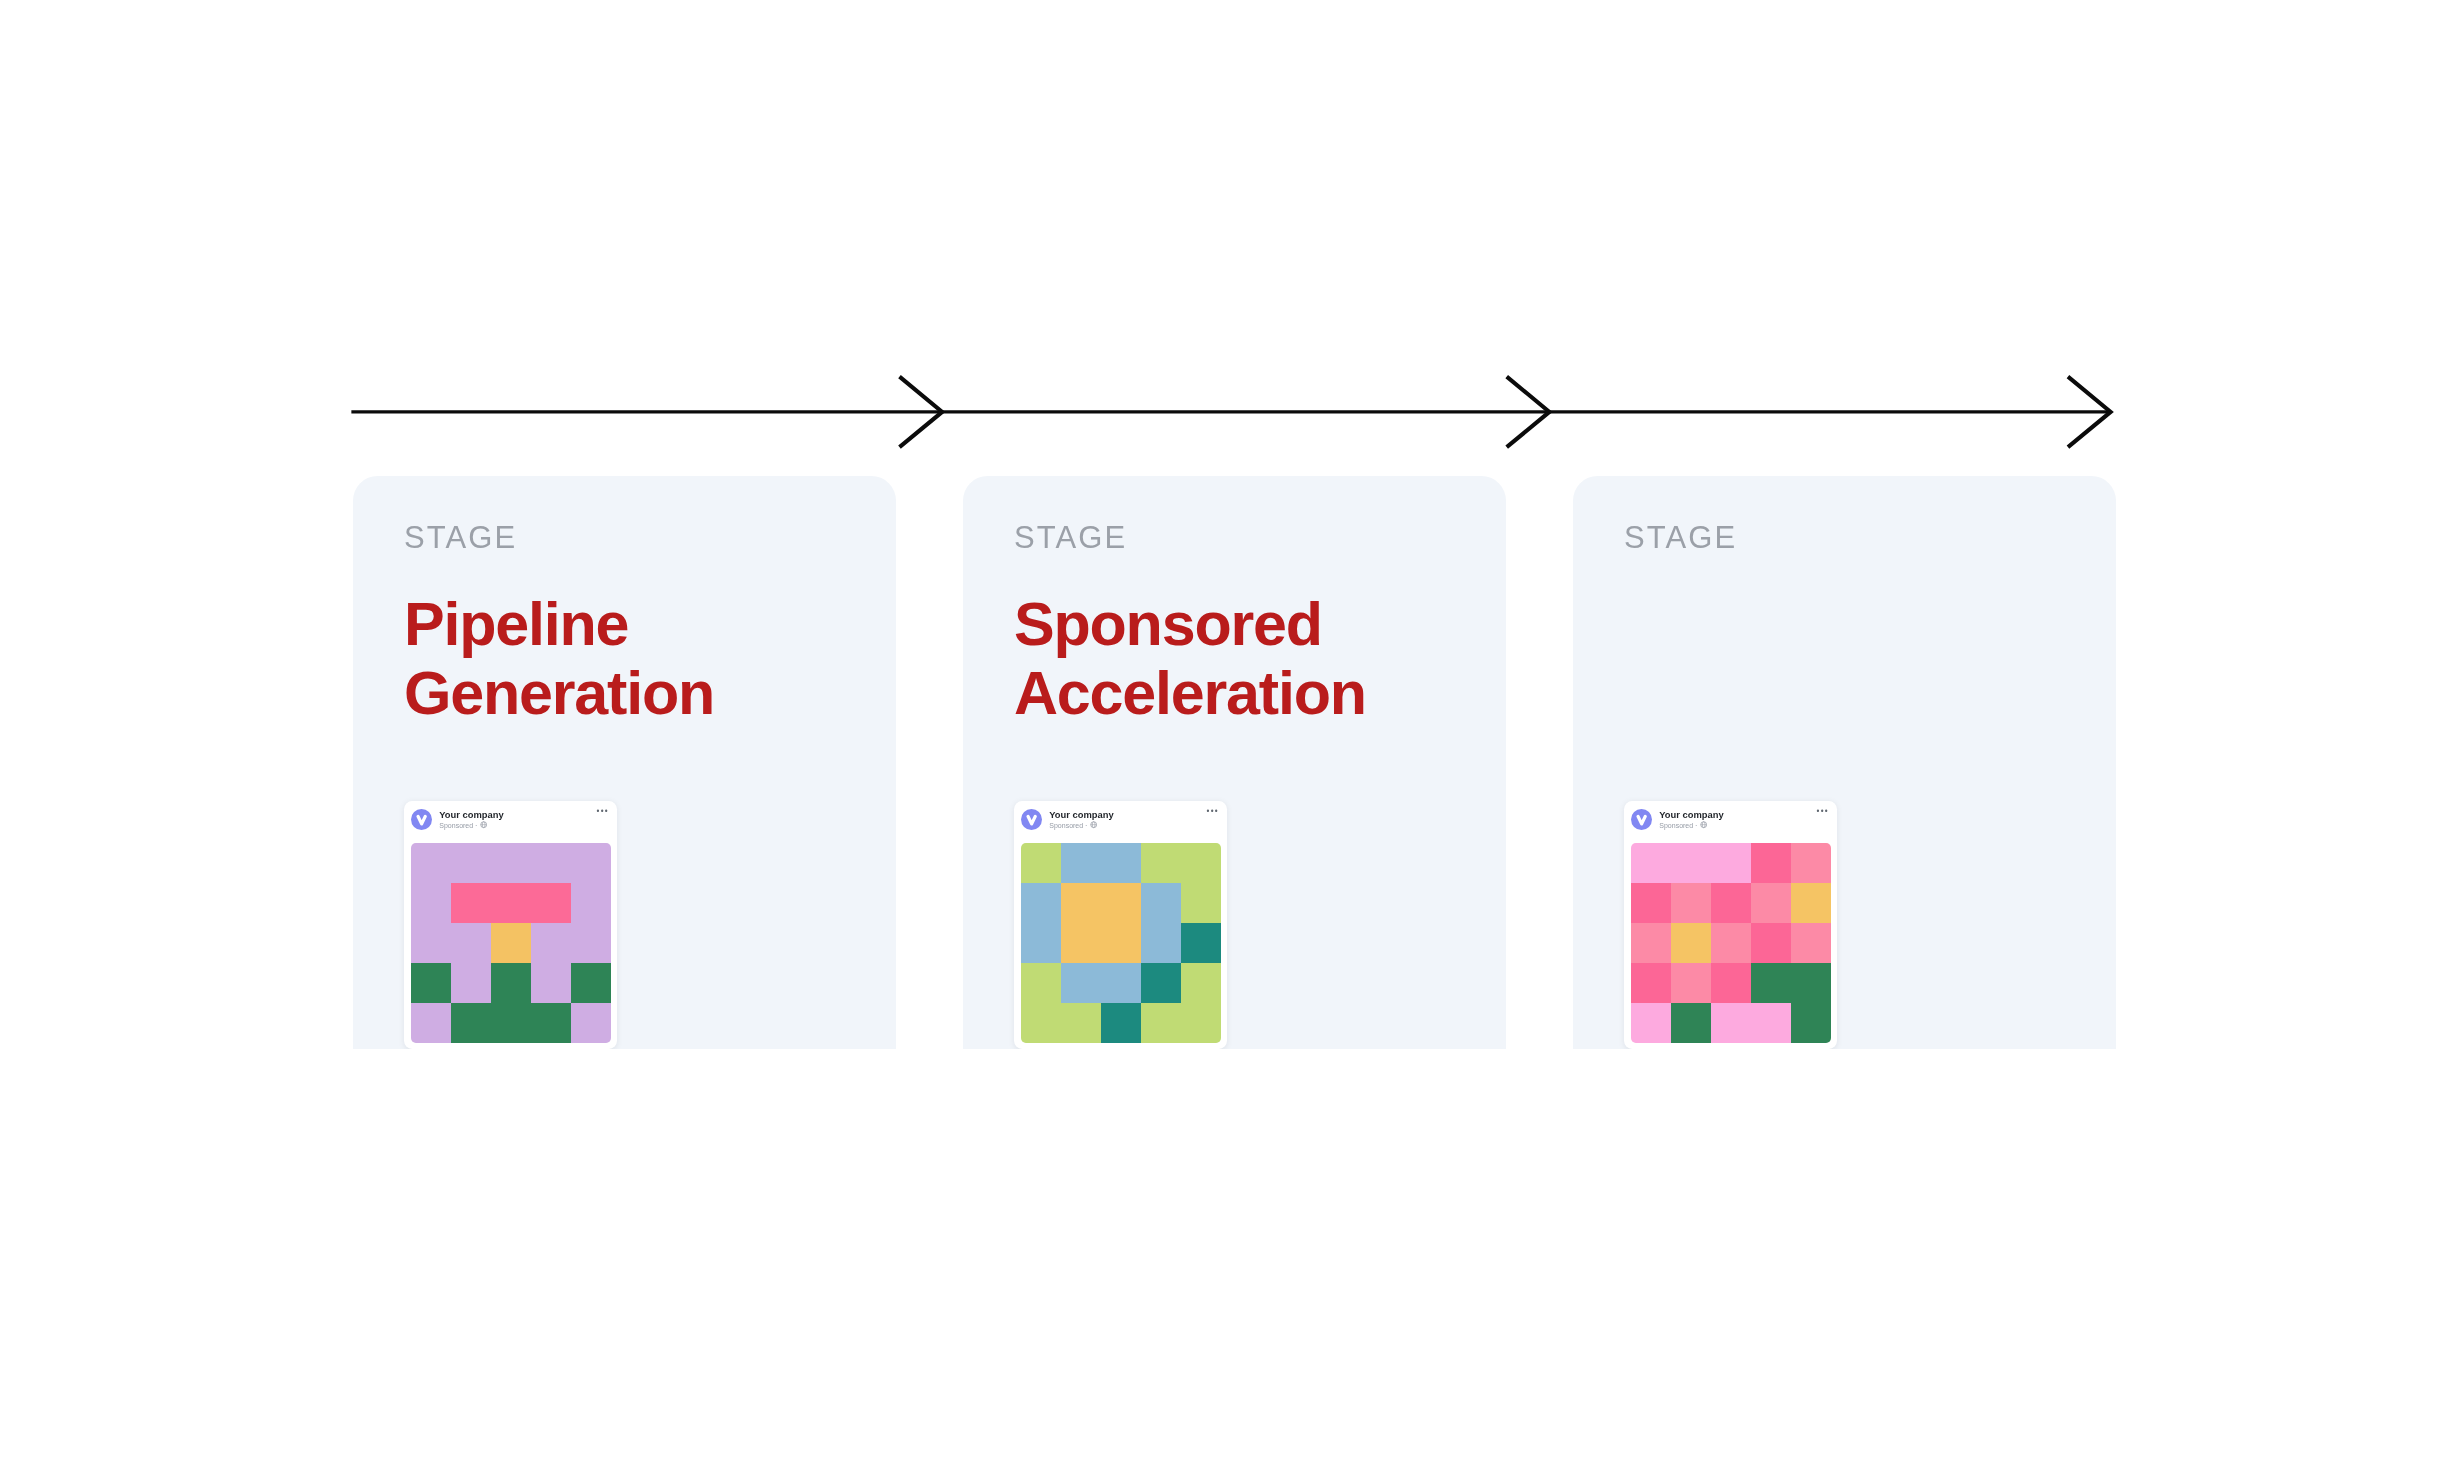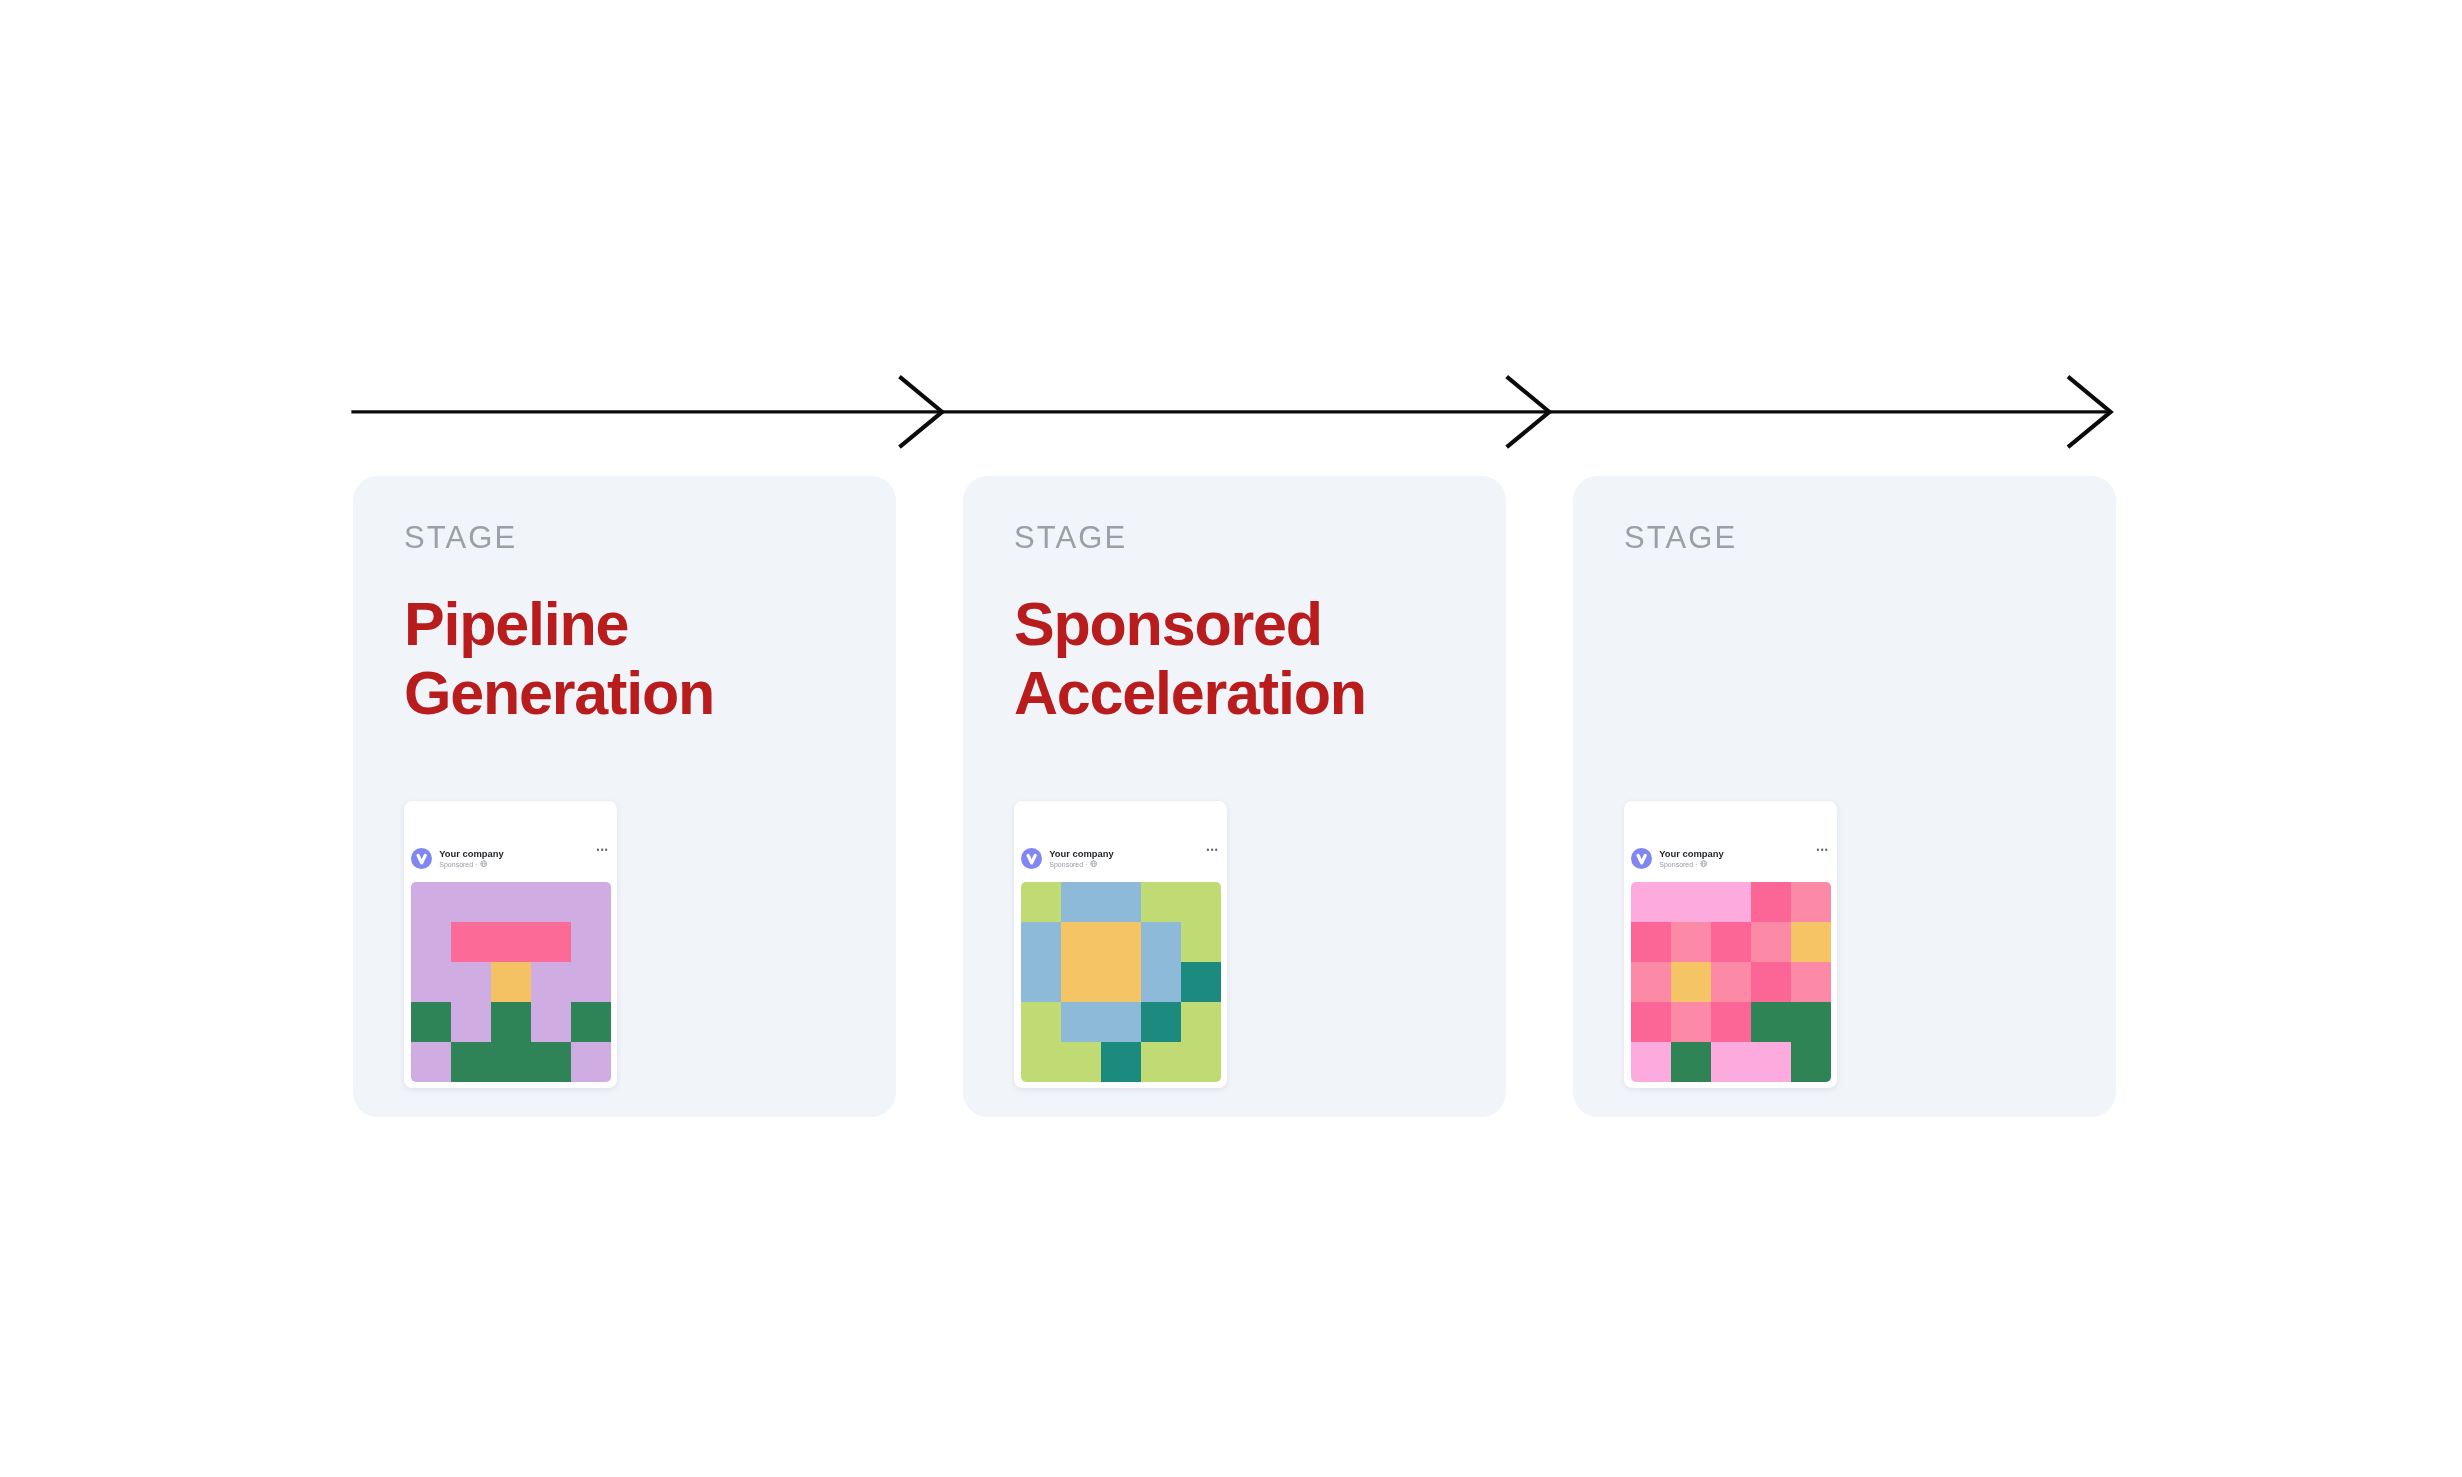--- a/index.html
+++ b/index.html
@@ -4,21 +4,21 @@
 <style>
   html, body {
     margin: 0;
     padding: 0;
     background: #ffffff;
     font-family: "Liberation Sans", sans-serif;
   }
   #stage-canvas {
     position: relative;
     width: 2462px;
-    height: 1477px;
+    height: 1049px;
     background: #ffffff;
     overflow: hidden;
   }
 
   
   #arrow-layer {
     position: absolute;
     left: 0; top: 0;
     width: 2462px; height: 1477px;
     pointer-events: none;
@@ -67,21 +67,20 @@
     box-sizing: border-box;
     box-shadow: 0 1.6px 6.6px rgba(16, 24, 40, 0.08);
   }
   .ad-header {
     position: relative;
     display: flex;
     align-items: flex-start;
     gap: 7.4px;
     padding: 1.6px 0 0 0;
     height: 29.5px;
-    margin-top: 39px;
   }
   .ad-avatar {
     width: 21.3px;
     height: 21.3px;
     border-radius: 50%;
     background: #8187F2;
     flex: 0 0 auto;
     display: flex;
     align-items: center;
     justify-content: center;

